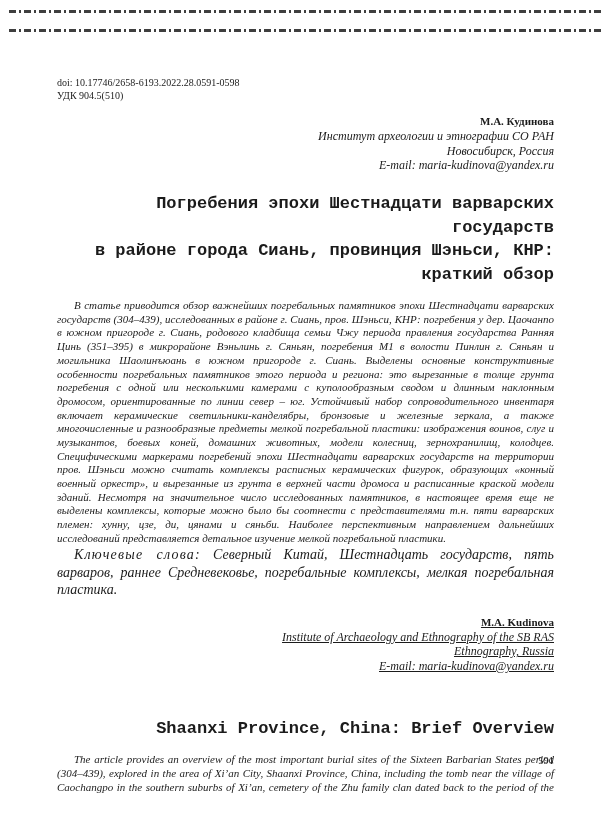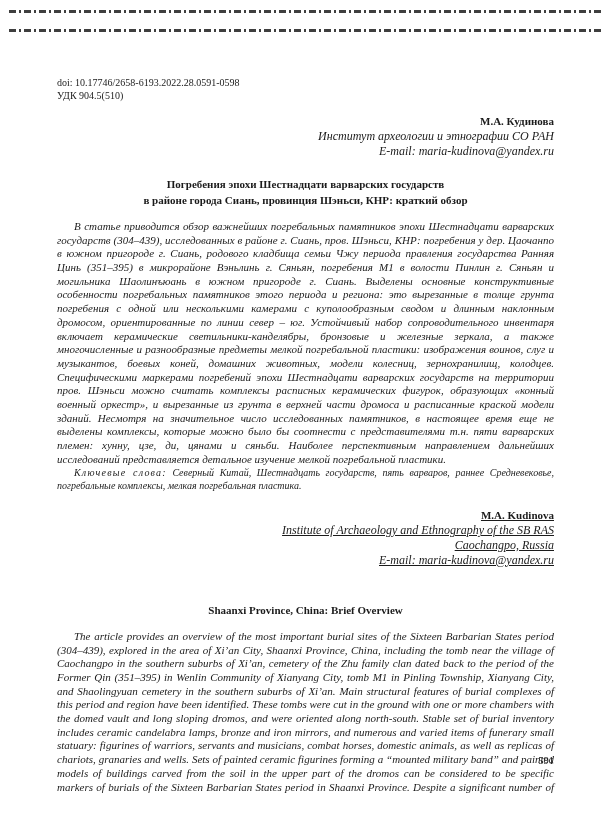--- a/index.html
+++ b/index.html
@@ -25,33 +25,33 @@
   .orn-1 { top: 10px; }
   .orn-2 { top: 29px; }
 
   .meta { margin-top: 76px; font-size: 10px; line-height: 1.3; }
 
   .author-block { text-align: right; margin-top: 13px; }
   .author-name { font-weight: bold; font-size: 11px; margin-bottom: 2px; margin-top: 12px; }
   .affil { font-style: italic; font-size: 12px; line-height: 1.22; }
 
   .article-title {
-    text-align: center; font-weight: bold; font-size: 11px;
-    line-height: 1.4; margin-top: 19px;
+    text-align: right; font-weight: bold; font-size: 17px;
+    line-height: 1.4; margin-top: 19px; font-family: Liberation Mono, monospace;
   }
 
   .abstract {
     margin-top: 12px;
     font-size: 11px; font-style: italic;
     text-align: justify; line-height: 1.245;
     text-indent: 17px;
   }
   .keywords {
     margin-top: 1px;
-    font-size: 10px; font-style: italic;
+    font-size: 14px; font-style: italic;
     text-align: justify; line-height: 1.245;
     text-indent: 17px;
   }
   .kw-label { letter-spacing: 1.2px; }
 
   .author-block.en { margin-top: 17px; text-decoration: underline; }
   .article-title.en { margin-top: 20px; }
 
   .page-number {
     position: absolute; right: 57px; bottom: 30px;
@@ -67,36 +67,37 @@
   <div class="orn orn-2"></div>
 
   <div class="meta">
     <div>doi: 10.17746/2658-6193.2022.28.0591-0598</div>
     <div>УДК 904.5(510)</div>
   </div>
 
   <div class="author-block ru">
     <div class="author-name">М.А. Кудинова</div>
     <div class="affil">Институт археологии и этнографии СО РАН</div>
+    <div class="affil">Новосибирск, Россия</div>
     <div class="affil">E-mail: maria-kudinova@yandex.ru</div>
   </div>
 
   <h1 class="article-title ru">
     <span>Погребения эпохи Шестнадцати варварских государств</span><br>
     <span>в районе города Сиань, провинция Шэньси, КНР: краткий обзор</span>
   </h1>
 
   <p class="abstract">В статье приводится обзор важнейших погребальных памятников эпохи Шестнадцати варварских государств (304–439), исследованных в районе г. Сиань, пров. Шэньси, КНР: погребения у дер. Цаочанпо в южном пригороде г. Сиань, родового кладбища семьи Чжу периода правления государства Ранняя Цинь (351–395) в микрорайоне Вэньлинь г. Сяньян, погребения М1 в волости Пинлин г. Сяньян и могильника Шаолинъюань в южном пригороде г. Сиань. Выделены основные конструктивные особенности погребальных памятников этого периода и региона: это вырезанные в толще грунта погребения с одной или несколькими камерами с куполообразным сводом и длинным наклонным дромосом, ориентированные по линии север – юг. Устойчивый набор сопроводительного инвентаря включает керамические светильники-канделябры, бронзовые и железные зеркала, а также многочисленные и разнообразные предметы мелкой погребальной пластики: изображения воинов, слуг и музыкантов, боевых коней, домашних животных, модели колесниц, зернохранилищ, колодцев. Специфическими маркерами погребений эпохи Шестнадцати варварских государств на территории пров. Шэньси можно считать комплексы расписных керамических фигурок, образующих «конный военный оркестр», и вырезанные из грунта в верхней части дромоса и расписанные краской модели зданий. Несмотря на значительное число исследованных памятников, в настоящее время еще не выделены комплексы, которые можно было бы соотнести с представителями т.н. пяти варварских племен: хунну, цзе, ди, цянами и сяньби. Наиболее перспективным направлением дальнейших исследований представляется детальное изучение мелкой погребальной пластики.</p>
 
   <p class="keywords"><span class="kw-label">Ключевые слова:</span><span> Северный Китай, Шестнадцать государств, пять варваров, раннее Средневековье, погребальные комплексы, мелкая погребальная пластика.</span></p>
 
   <div class="author-block en">
     <div class="author-name">M.A. Kudinova</div>
     <div class="affil">Institute of Archaeology and Ethnography of the SB RAS</div>
-    <div class="affil">Caochangpo, Russia</div>
+    <div class="affil">Ethnography, Russia</div>
     <div class="affil">E-mail: maria-kudinova@yandex.ru</div>
   </div>
 
   <h2 class="article-title en">
     <br>
     <span>Shaanxi Province, China: Brief Overview</span>
   </h2>
 
   <p class="abstract">The article provides an overview of the most important burial sites of the Sixteen Barbarian States period (304–439), explored in the area of Xi’an City, Shaanxi Province, China, including the tomb near the village of Caochangpo in the southern suburbs of Xi’an, cemetery of the Zhu family clan dated back to the period of the Former Qin (351–395) in Wenlin Community of Xianyang City, tomb M1 in Pinling Township, Xianyang City, and Shaolingyuan cemetery in the southern suburbs of Xi’an. Main structural features of burial complexes of this period and region have been identified. These tombs were cut in the ground with one or more chambers with the domed vault and long sloping dromos, and were oriented along north-south. Stable set of burial inventory includes ceramic candelabra lamps, bronze and iron mirrors, and numerous and varied items of funerary small statuary: figurines of warriors, servants and musicians, combat horses, domestic animals, as well as replicas of chariots, granaries and wells. Sets of painted ceramic figurines forming a “mounted military band” and painted models of buildings carved from the soil in the upper part of the dromos can be considered to be specific markers of burials of the Sixteen Barbarian States period in Shaanxi Province. Despite a significant number of studied tombs, the complexes which could be correlated with representatives of the so-called five barbarian tribes: the Xiongnu, Jie, Di, Qiangs, and Xianbei have not yet been identified. The most promising ally for further research is detailed study of ceramic funerary figurines.</p>
 

